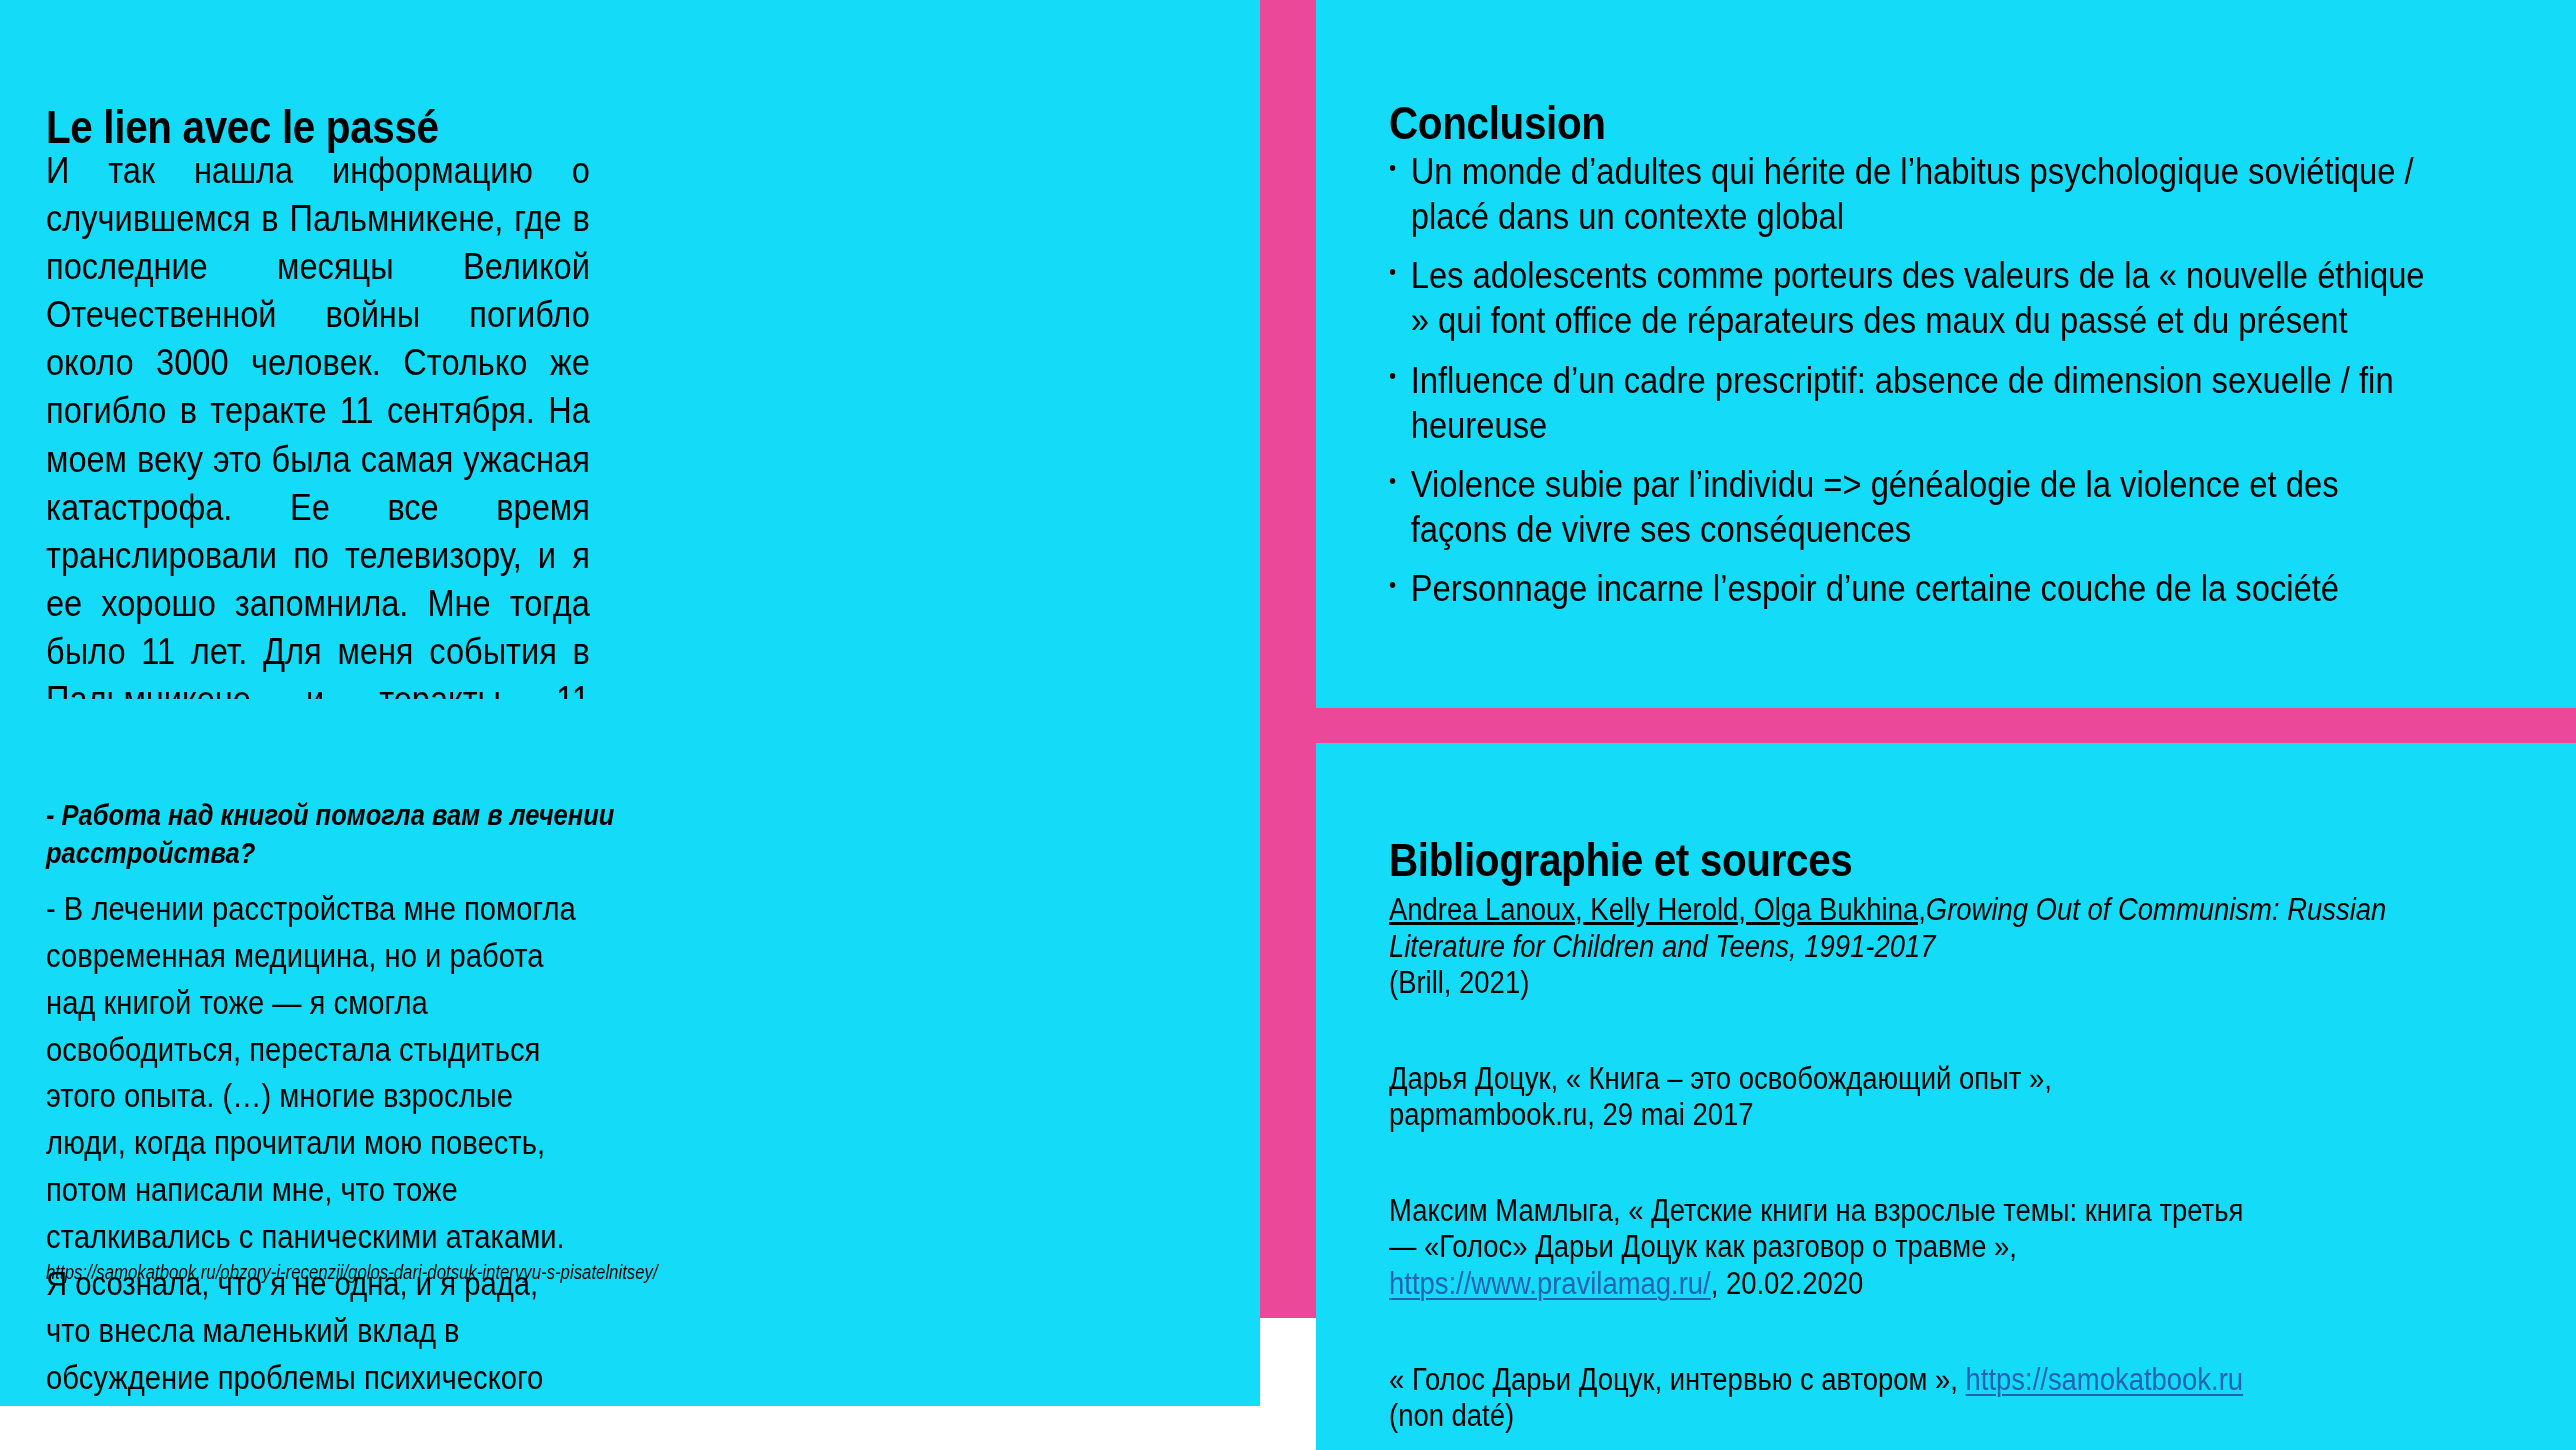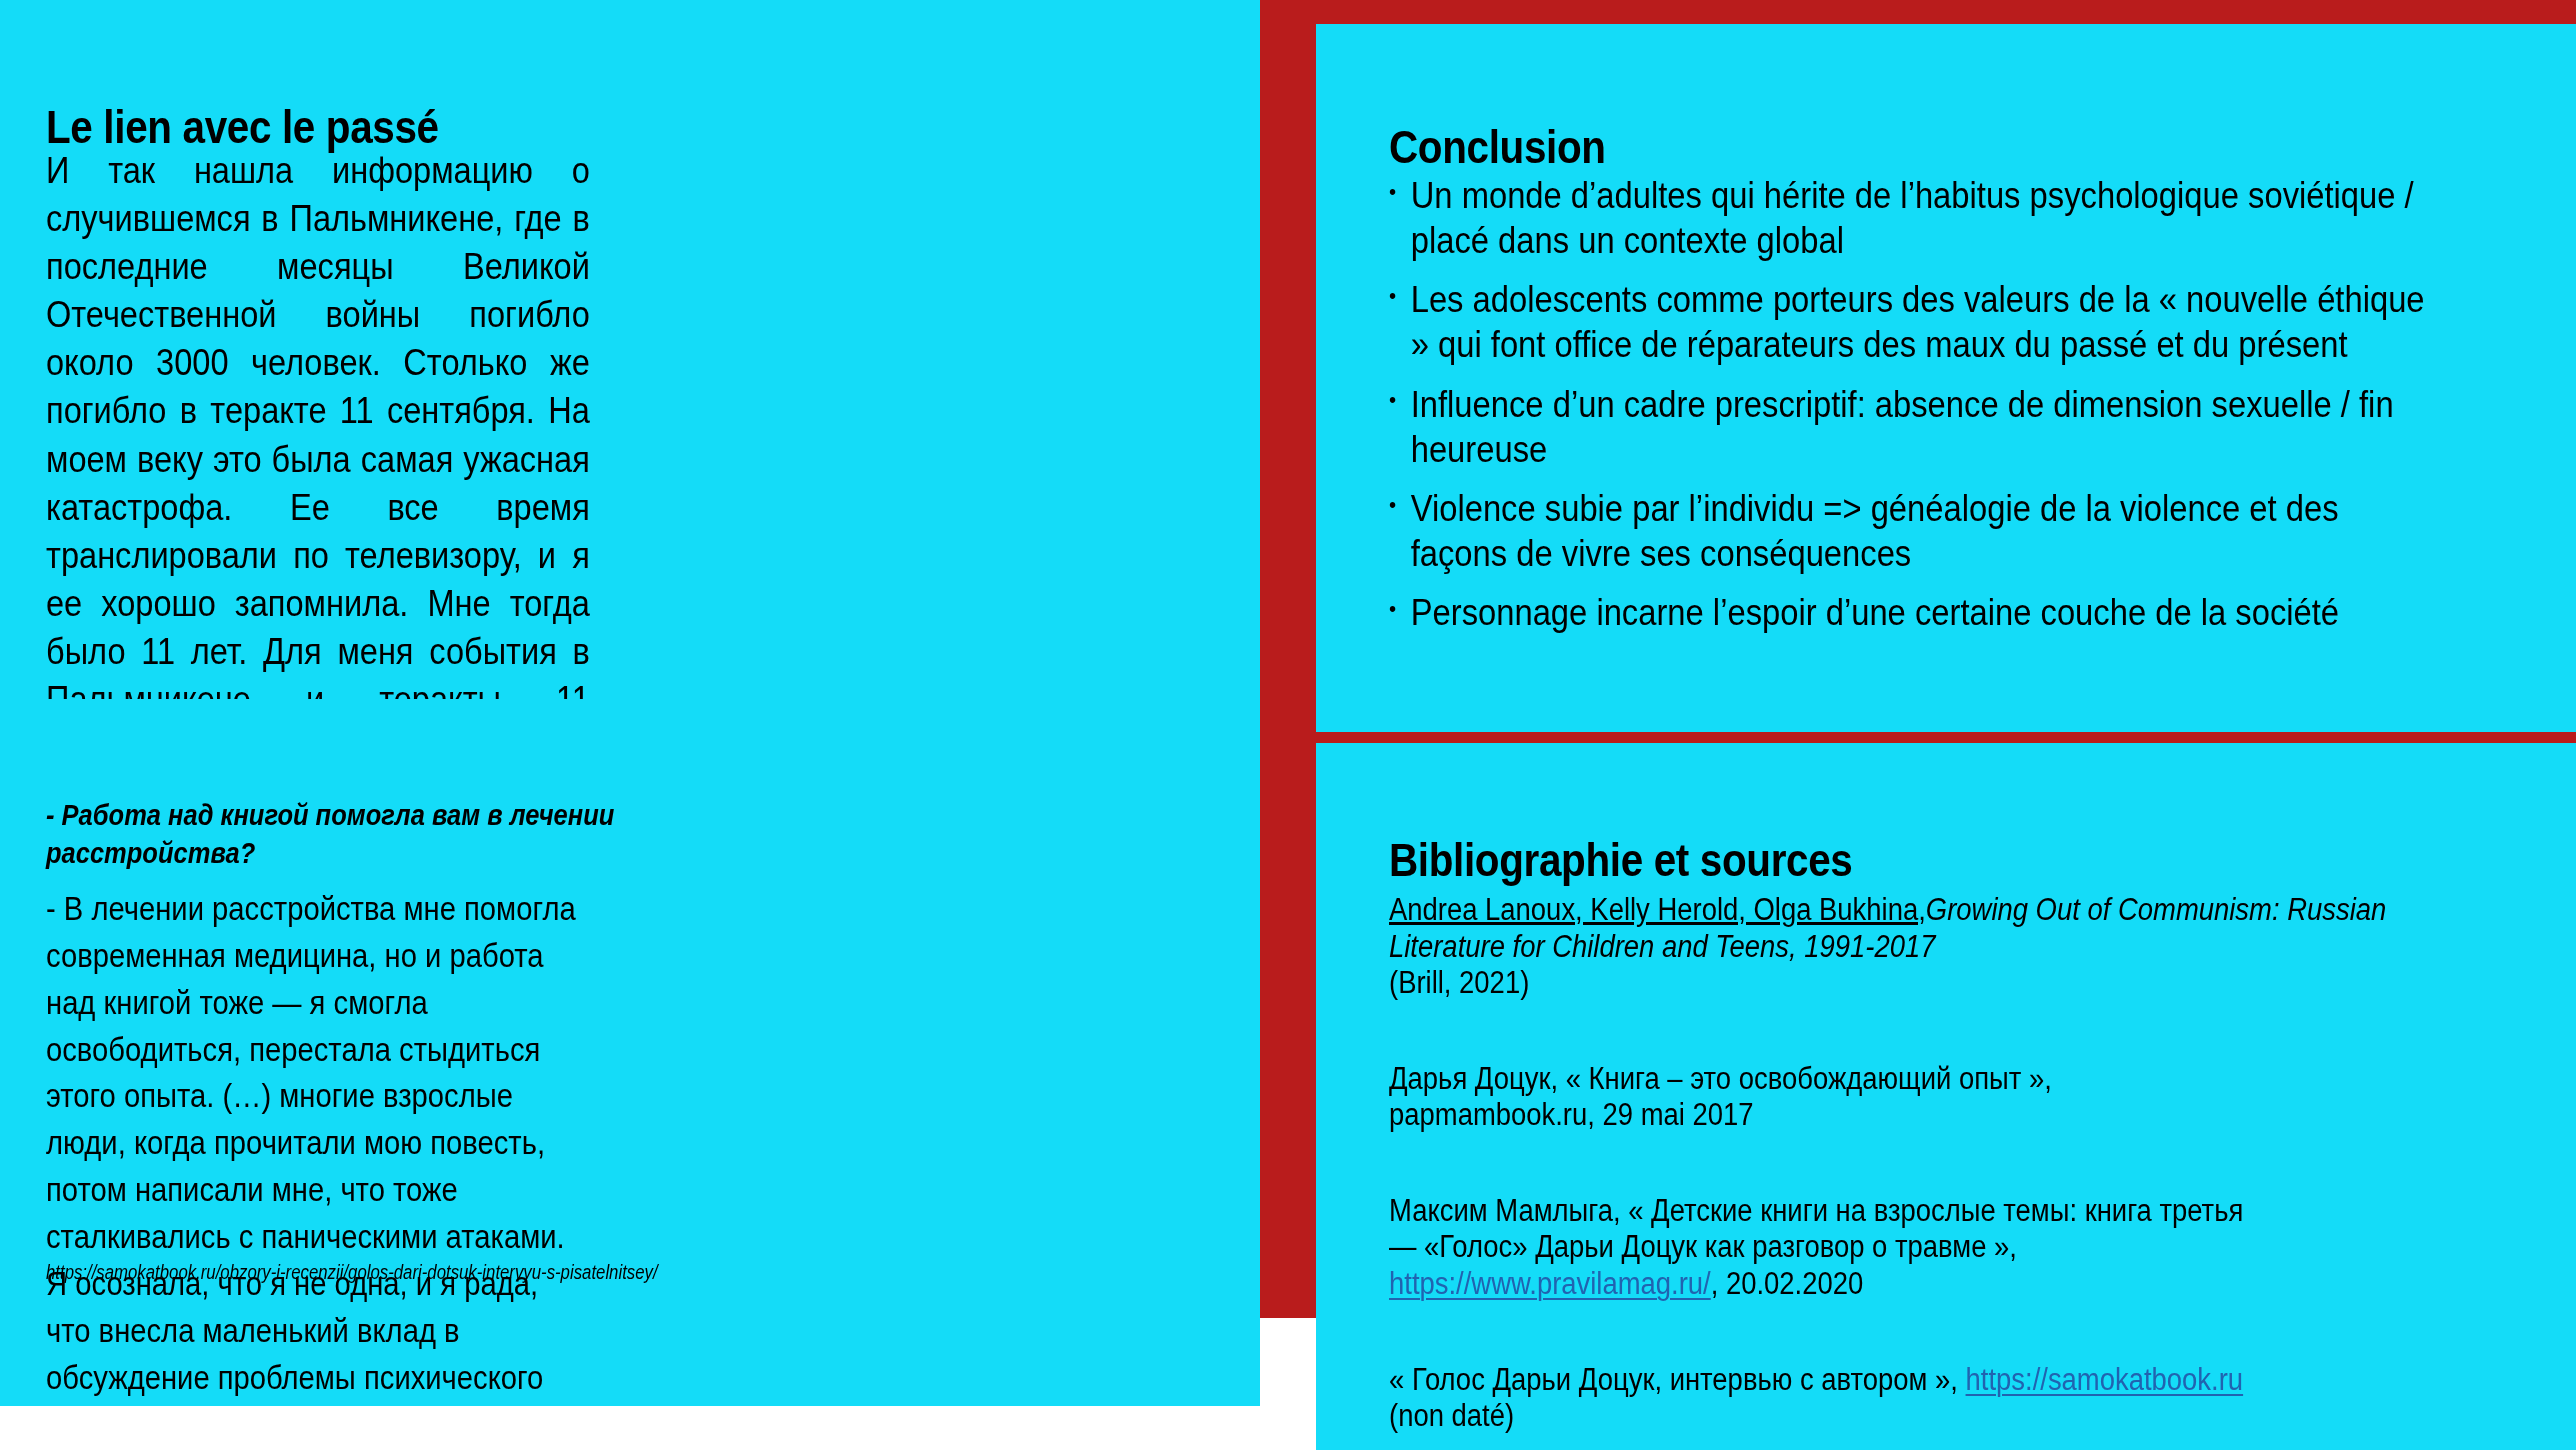--- a/index.html
+++ b/index.html
@@ -12,34 +12,34 @@
     width: 2576px;
     height: 1450px;
     font-family: "Liberation Sans", "DejaVu Sans", sans-serif;
     overflow: hidden;
   }
 
   #deck {
     position: relative;
     width: 2576px;
     height: 1318px;
-    background: #b91c1c;
+    background: #ec4899;
   }
 
   .slide {
     position: absolute;
     background: #14DCF8;
     box-sizing: border-box;
     overflow: hidden;
     color: #000000;
   }
 
   
   #slide-past      { left: 0px;    top: 0px;    width: 1260px; height: 708px; }
-  #slide-conclusion{ left: 1316px; top: 0px;    width: 1260px; height: 708px; margin-top: 24px; }
+  #slide-conclusion{ left: 1316px; top: 0px;    width: 1260px; height: 708px; }
   #slide-interview { left: 0px;    top: 699px; width: 1260px; height: 707px; text-decoration: underline; }
   #slide-biblio    { left: 1316px; top: 743px; width: 1260px; height: 707px; text-decoration: underline; }
 
   
   .slide-title {
     font-weight: bold;
     font-size: 47px;
     line-height: 1.05;
     letter-spacing: -0.4px;
     transform: scaleX(0.86);

